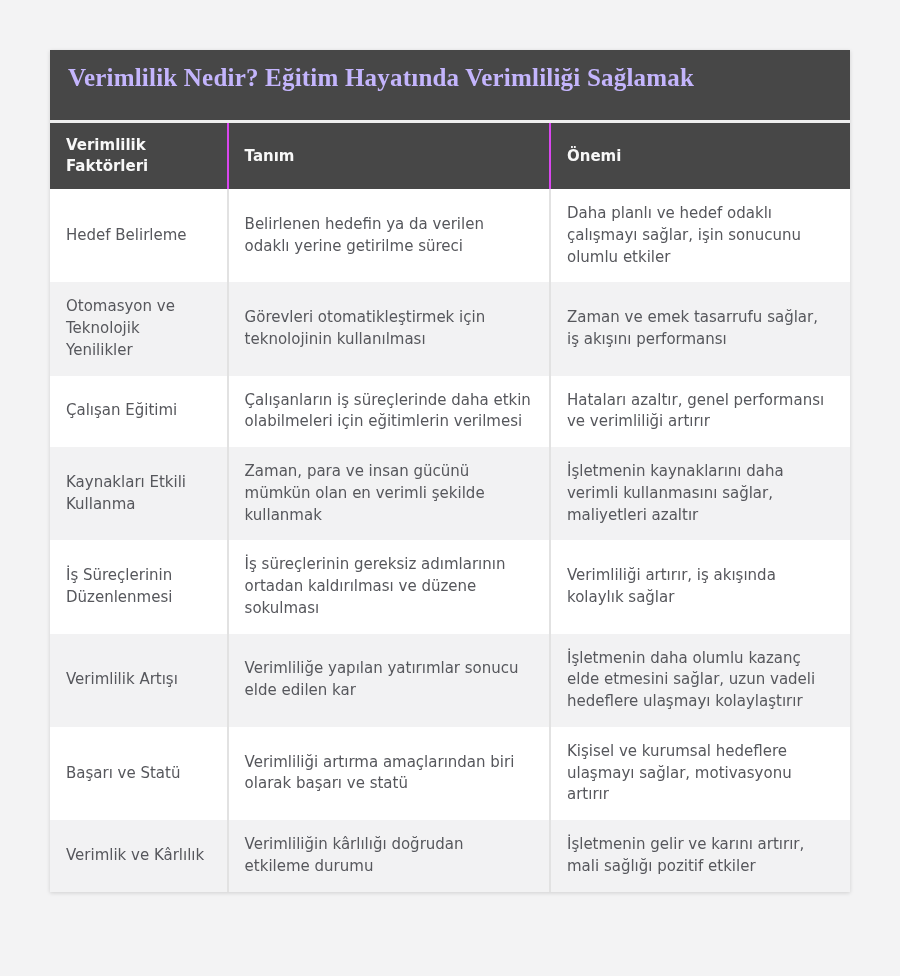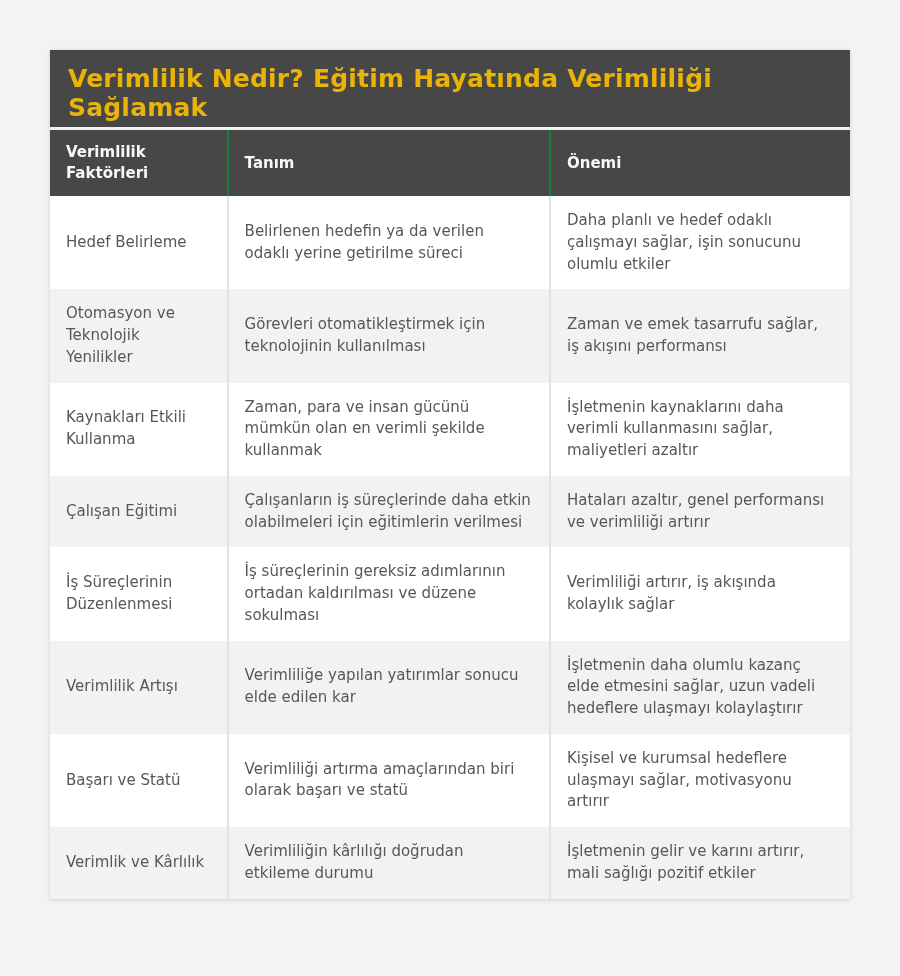--- a/index.html
+++ b/index.html
@@ -17,26 +17,27 @@
 
   .card {
     width: 800px;
     margin: 0 auto;
     background: #ffffff;
     box-shadow: 0 1px 4px rgba(0,0,0,0.15);
   }
 
   .title-bar {
     background: #474747;
-    color: #eab308;
+    color: #c4b5fd;
     font-size: 25px;
     font-weight: bold;
-    padding: 14px 18px 5px 18px;
+    padding: 14px 18px 28px 18px;
     letter-spacing: 0.2px;
     border-bottom: 3px solid #efefef;
+    font-family: Liberation Serif, serif;
   }
 
   table {
     width: 100%;
     border-collapse: collapse;
     table-layout: fixed;
   }
 
   col.c1 { width: 22.2%; }
   col.c2 { width: 40.3%; }
@@ -45,21 +46,21 @@
   thead th {
     background: #474747;
     color: #f8f8f8;
     font-size: 15px;
     font-weight: bold;
     text-align: left;
     vertical-align: middle;
     padding: 12px 16px;
     line-height: 1.4;
   }
-  thead th + th { border-left: 2px solid #15803d; }
+  thead th + th { border-left: 2px solid #d946ef; }
 
   tbody td {
     color: #56575c;
     font-size: 15px;
     line-height: 1.45;
     vertical-align: middle;
     padding: 14px 16px;
   }
   tbody td + td { border-left: 2px solid #e2e2e2; }
 
@@ -94,29 +95,29 @@
     <td>Daha planlı ve hedef odaklı çalışmayı sağlar, işin sonucunu olumlu etkiler</td>
   </tr>
 
   <tr>
     <td>Otomasyon ve Teknolojik Yenilikler</td>
     <td>Görevleri otomatikleştirmek için teknolojinin kullanılması</td>
     <td>Zaman ve emek tasarrufu sağlar, iş akışını performansı</td>
   </tr>
 
   <tr>
+    <td>Çalışan Eğitimi</td>
+    <td>Çalışanların iş süreçlerinde daha etkin olabilmeleri için eğitimlerin verilmesi</td>
+    <td>Hataları azaltır, genel performansı ve verimliliği artırır</td>
+  </tr>
+
+  <tr>
     <td>Kaynakları Etkili Kullanma</td>
     <td>Zaman, para ve insan gücünü mümkün olan en verimli şekilde kullanmak</td>
     <td>İşletmenin kaynaklarını daha verimli kullanmasını sağlar, maliyetleri azaltır</td>
-  </tr>
-
-  <tr>
-    <td>Çalışan Eğitimi</td>
-    <td>Çalışanların iş süreçlerinde daha etkin olabilmeleri için eğitimlerin verilmesi</td>
-    <td>Hataları azaltır, genel performansı ve verimliliği artırır</td>
   </tr>
 
   <tr>
     <td>İş Süreçlerinin Düzenlenmesi</td>
     <td>İş süreçlerinin gereksiz adımlarının ortadan kaldırılması ve düzene sokulması</td>
     <td>Verimliliği artırır, iş akışında kolaylık sağlar</td>
   </tr>
 
   <tr>
     <td>Verimlilik Artışı</td>

